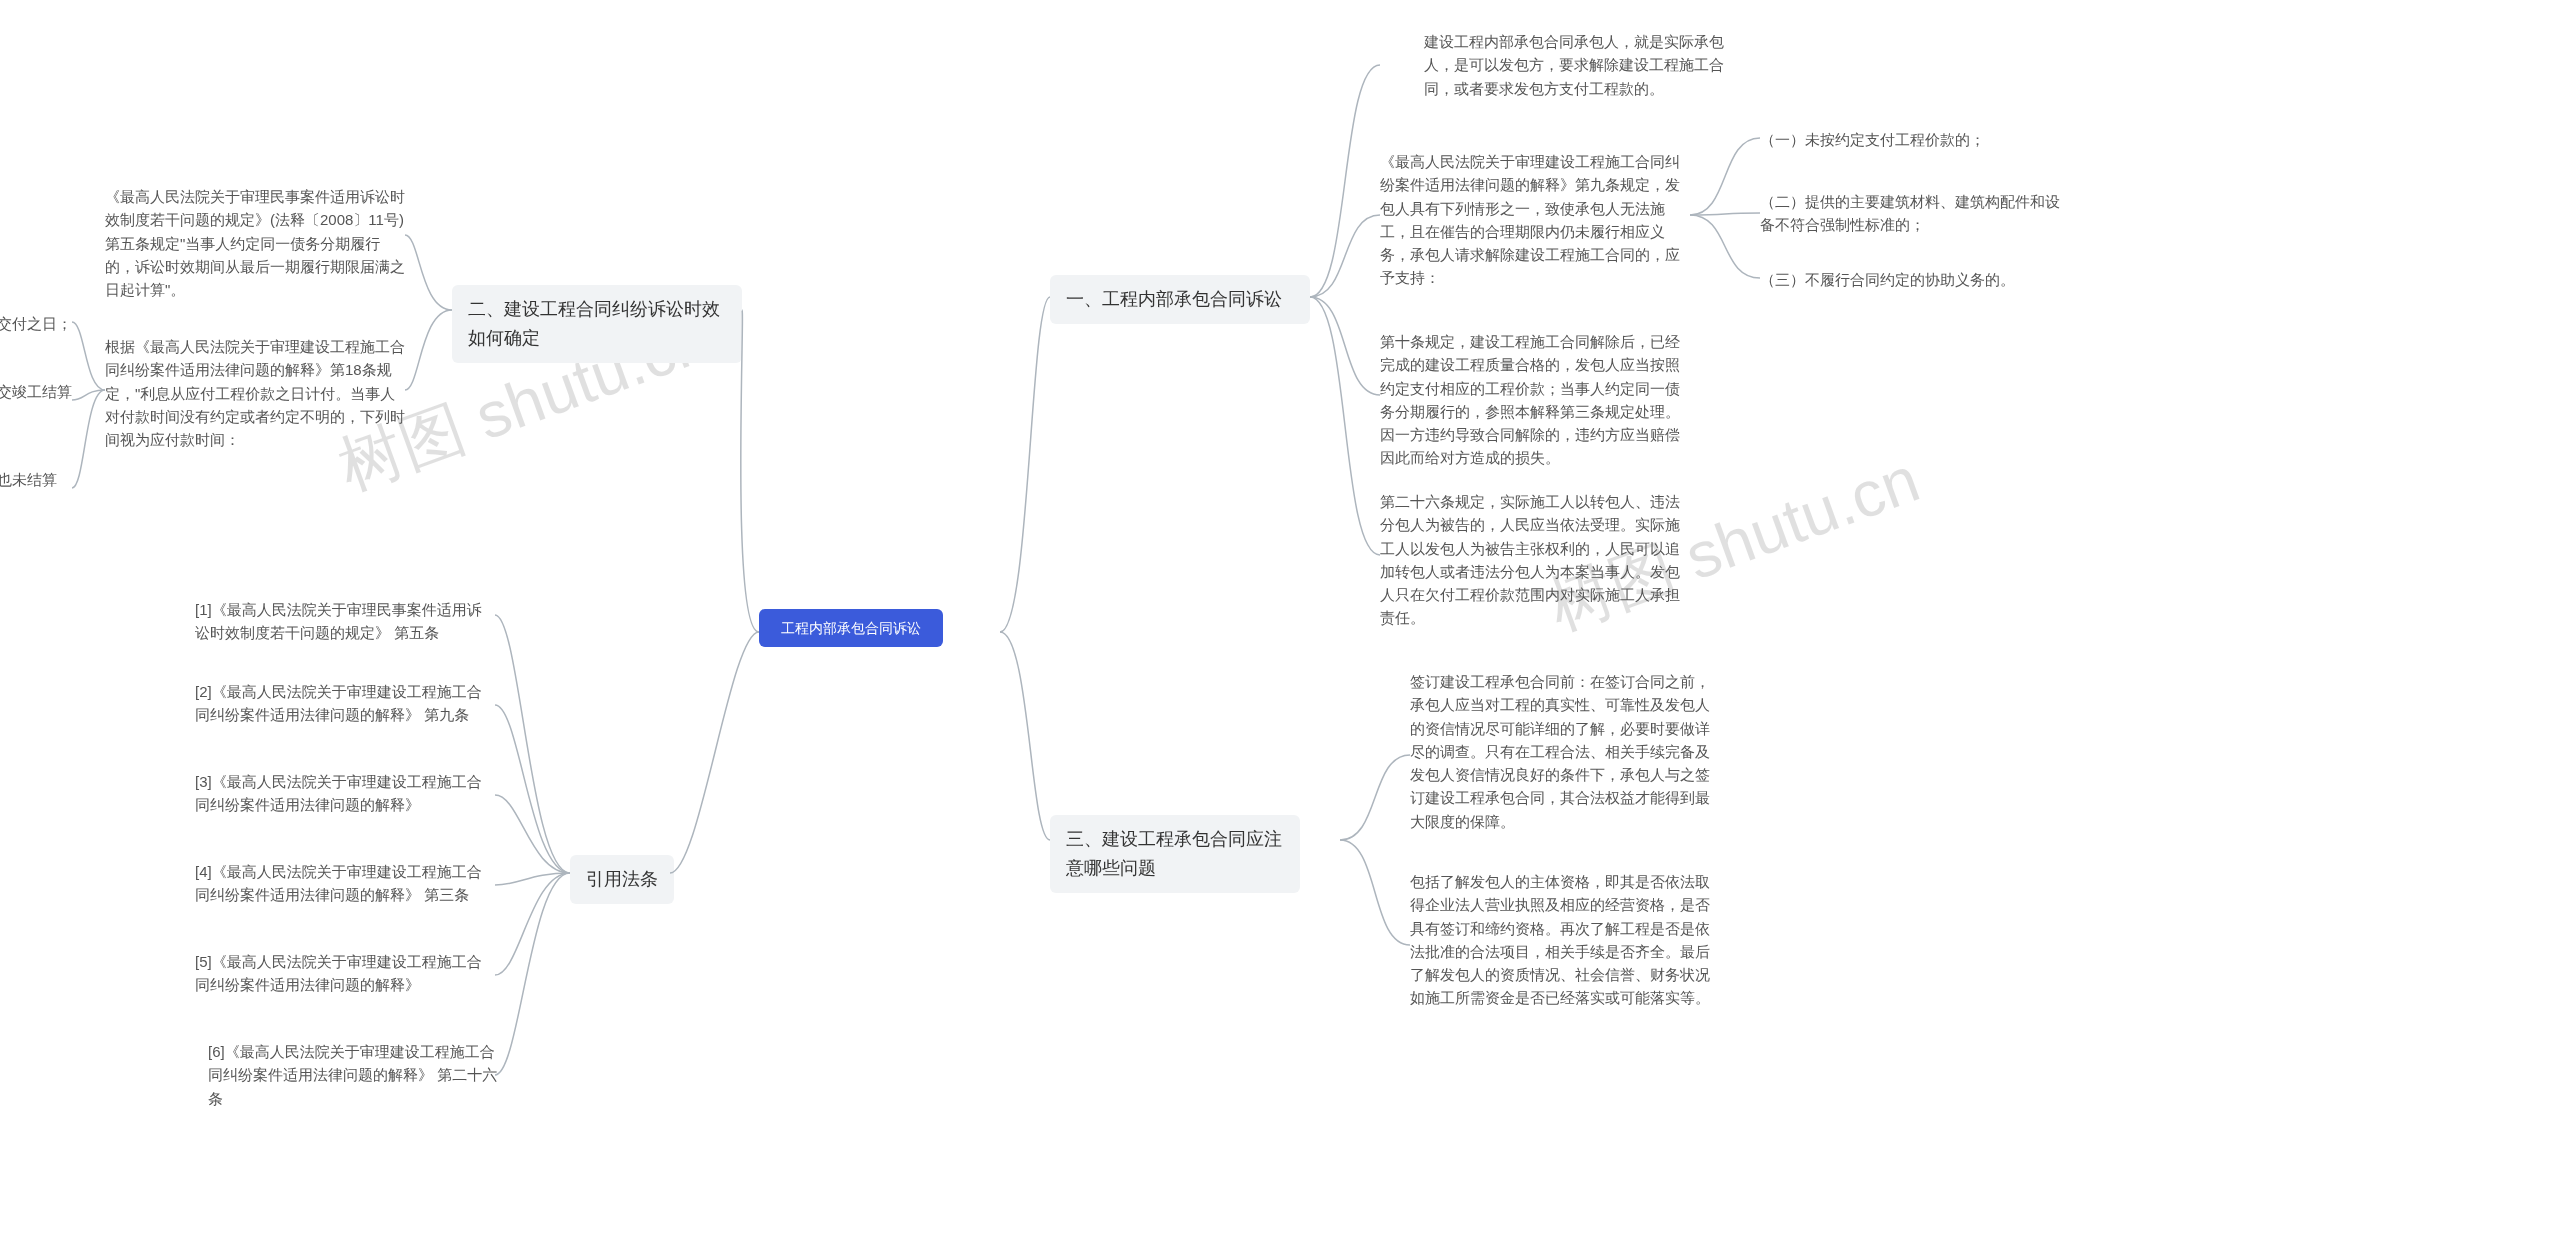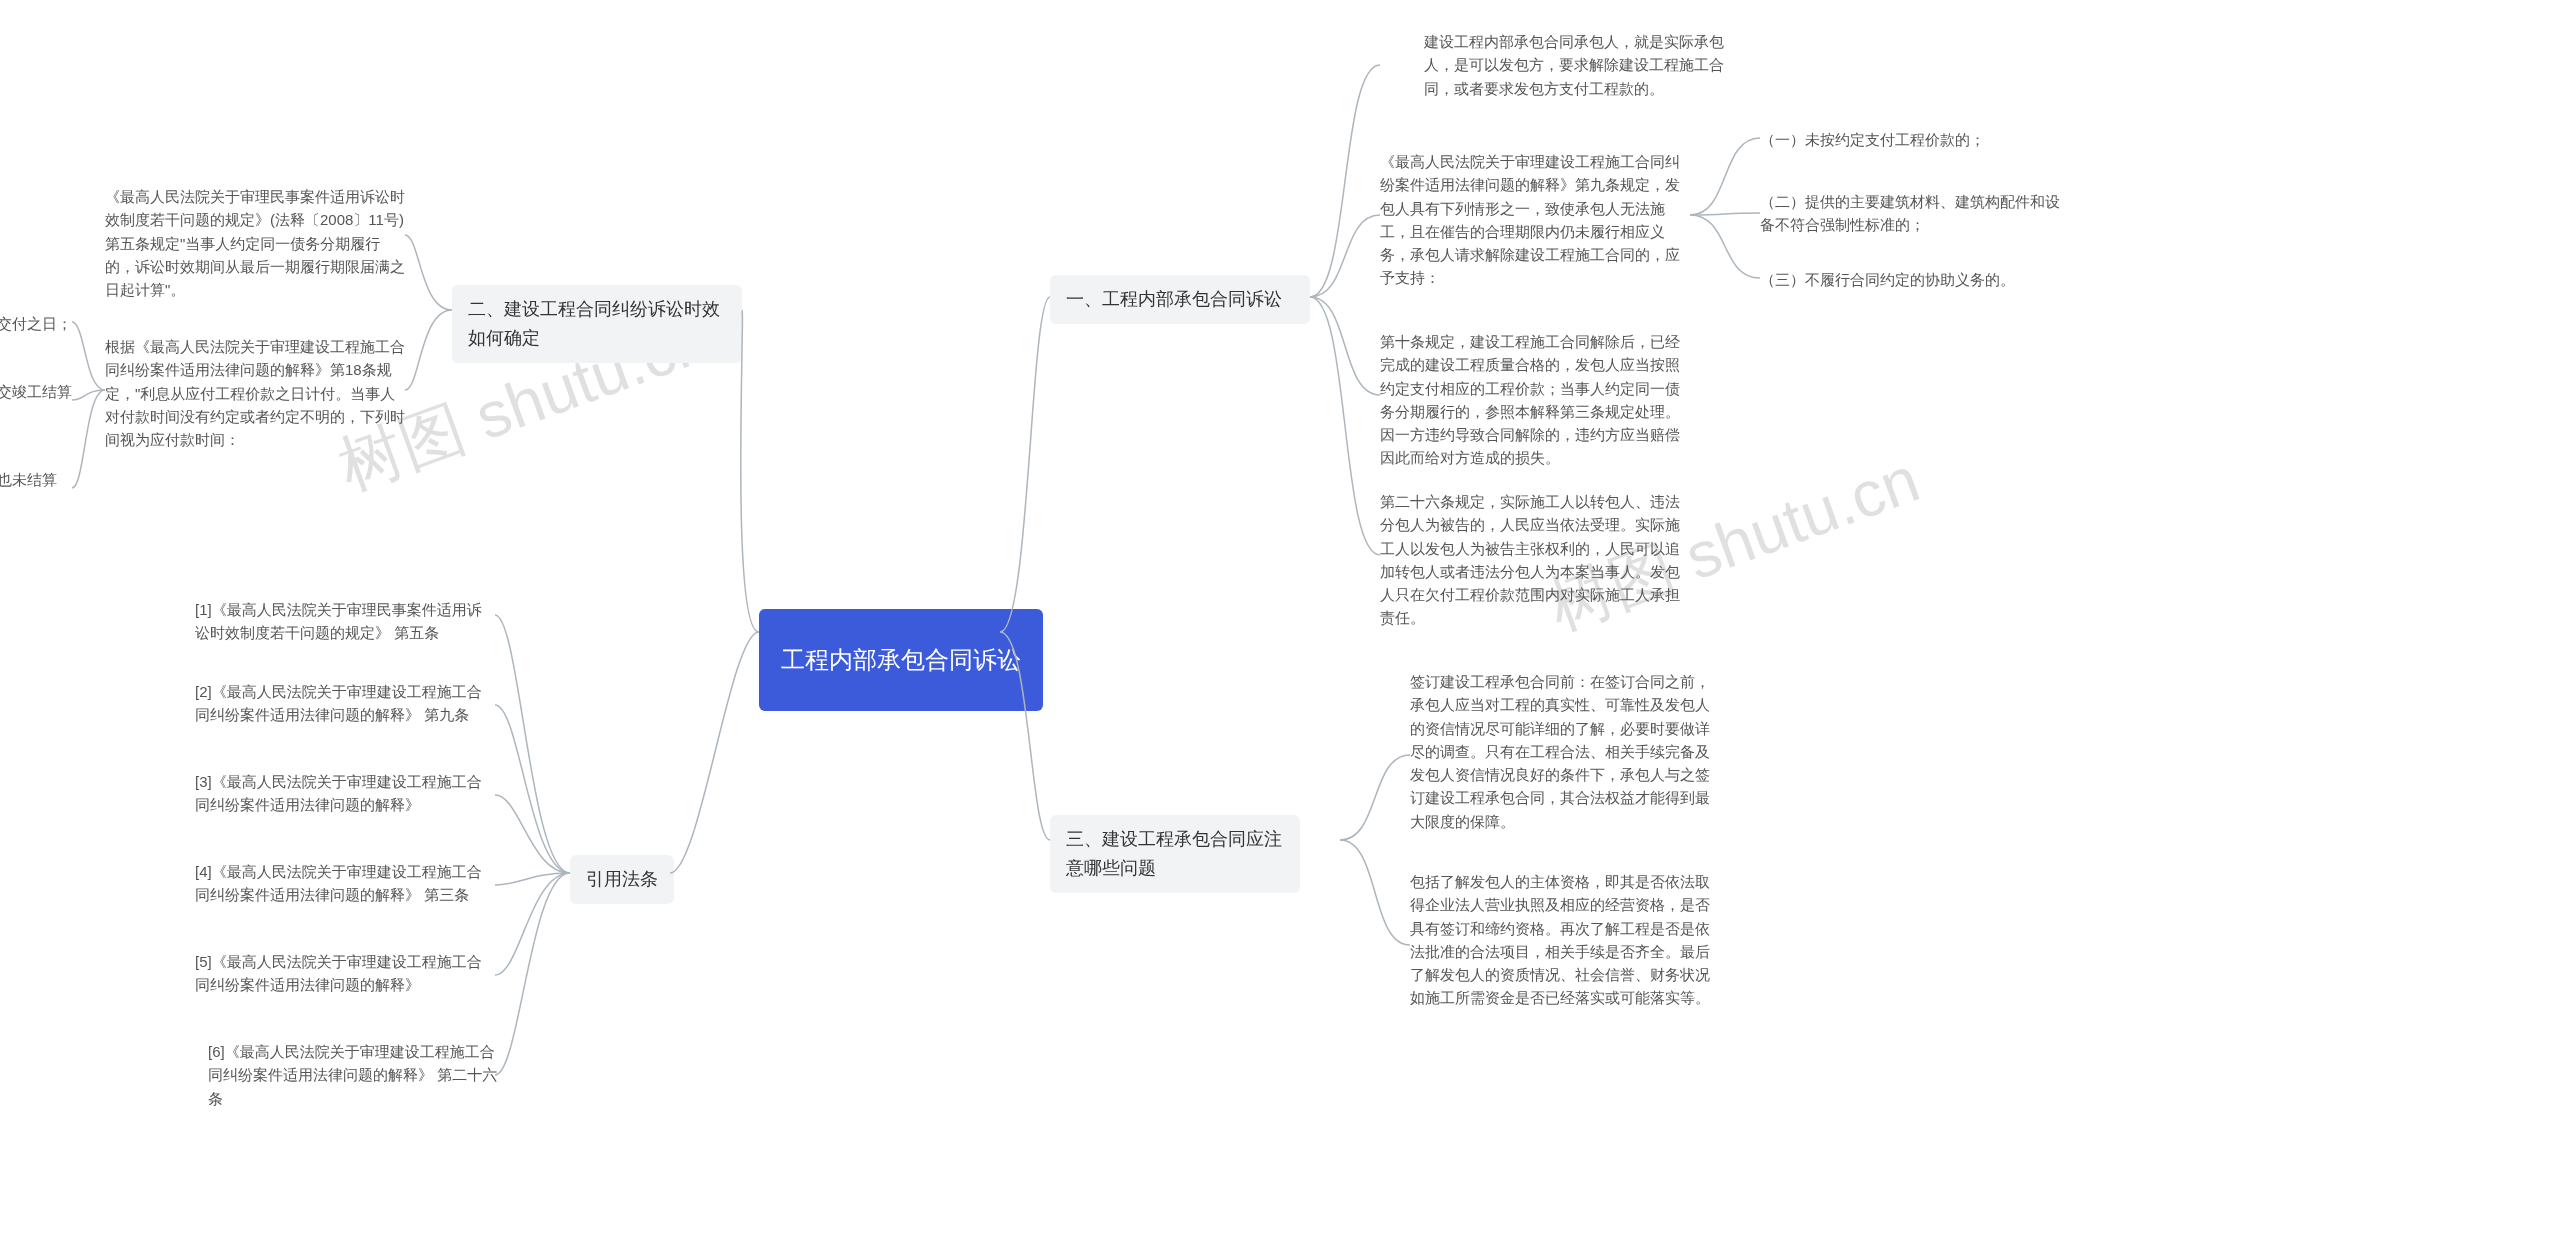--- a/index.html
+++ b/index.html
@@ -25,23 +25,23 @@
 
   .node {
     position: absolute;
     font-size: 17px;
     line-height: 1.6;
     color: #333;
   }
   .root {
     background: #3b5bdb;
     color: #fff;
-    font-size: 24px;
+    font-size: 14px;
     font-weight: 500;
-    padding: 32px 22px;
+    padding: 8px 22px;
     border-radius: 6px;
   }
   .branch {
     background: #f1f3f5;
     color: #333;
     padding: 10px 16px;
     border-radius: 6px;
     font-size: 18px;
   }
   .leaf {

